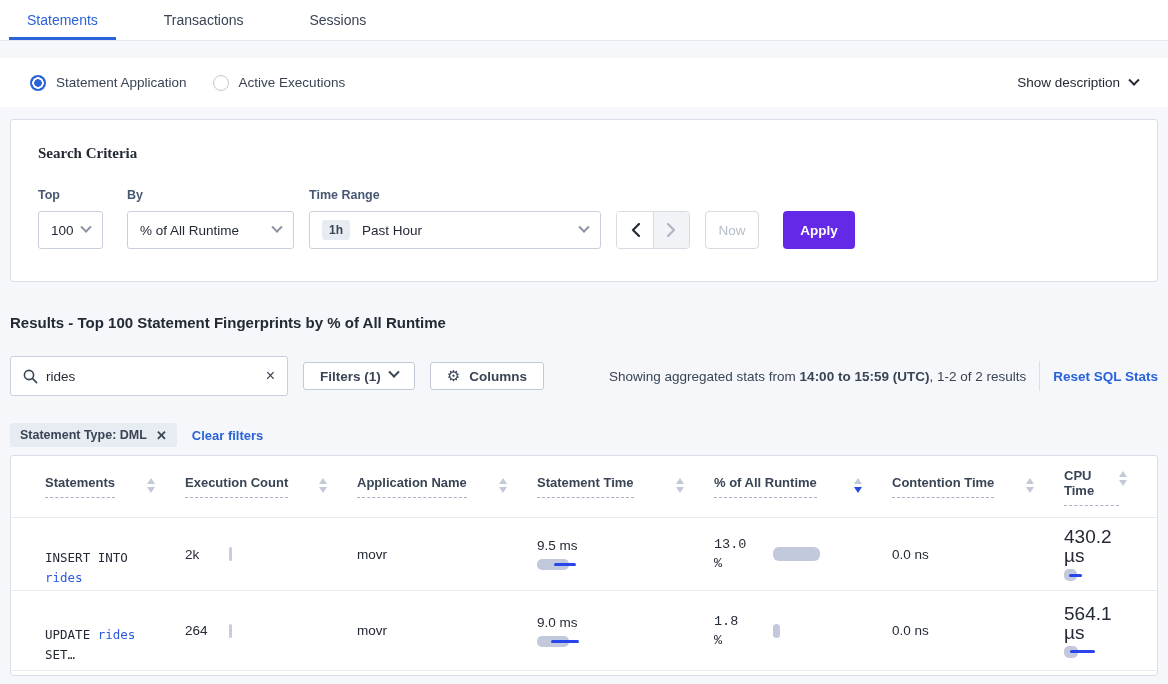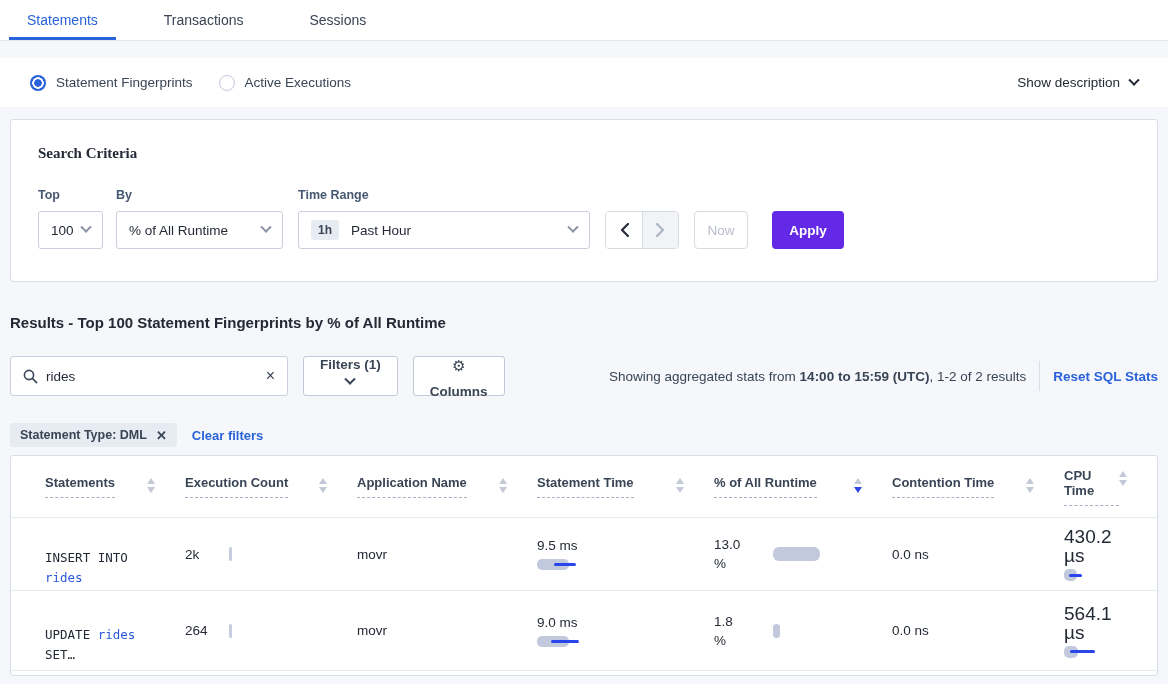--- a/index.html
+++ b/index.html
@@ -31,21 +31,21 @@
   
   .card { background:#fff; border:1px solid #d9dfe8; border-radius:3px; margin:12px 10px 0; }
   .criteria { padding:25px 27px 32px; }
   .criteria-title { font-size:15px; font-weight:bold; color:#242a35; margin-bottom:26px;font-family:Liberation Serif, serif; }
   .controls { display:flex; align-items:flex-end; }
   .field { display:flex; flex-direction:column; }
   .field-label { font-size:12.5px; font-weight:bold; color:#475872; margin-bottom:9px; }
   .select { height:38px; border:1px solid #c9cfdb; border-radius:3px; background:#fff;
     display:flex; align-items:center; padding:0 12px; font-size:13.5px; color:#242a35; cursor:pointer; }
   .select .chev { margin-left:auto; }
-  .sel-top { width:65px; margin-right:13px; }
+  .sel-top { width:65px; margin-right:24px; }
   .sel-by { width:167px; margin-right:15px; }
   .sel-time { width:292px; margin-right:15px; }
   .badge-1h { background:#e7ecf3; border-radius:3px; font-size:12px; font-weight:bold;
     color:#394455; padding:3px 7px; margin-right:12px; }
   .arrow-group { display:flex; border:1px solid #d6dbe2; border-radius:4px; overflow:hidden;
     margin-right:15px; height:38px; }
   .arrow-btn { width:36px; display:flex; align-items:center; justify-content:center; background:#fff; cursor:pointer; }
   .arrow-btn.disabled { background:#f1f3f6; cursor:default; border-left:1px solid #d6dbe2; }
   .btn-now { height:38px; width:54px; border:1px solid #d6dbe2; border-radius:4px; background:#fff;
     color:#b7bdc9; font-size:13.5px; display:flex; align-items:center; justify-content:center;
@@ -55,23 +55,23 @@
     justify-content:center; cursor:pointer; }
 
   
   .results-heading { margin:32px 10px 0; font-size:15px; font-weight:bold; color:#242a35; }
   .toolbar { margin:25px 10px 0; display:flex; align-items:center; }
   .searchbox { width:278px; height:40px; background:#fff; border:1px solid #c9cfdb; border-radius:3px;
     display:flex; align-items:center; padding:0 12px; }
   .searchbox input { flex:1; border:none; outline:none; font-size:13.5px; color:#242a35;
     font-family:"Liberation Sans",sans-serif; margin:0 8px; min-width:0; }
   .clear-x { font-size:16px; color:#394455; cursor:pointer; line-height:1; }
-  .tool-btn { height:40px; background:#fff; border:1px solid #c3c9d6; border-radius:3px;
+  .tool-btn { height:28px; background:#fff; border:1px solid #c3c9d6; border-radius:3px;
     display:flex; align-items:center; gap:9px; padding:0 16px; font-size:13.5px; font-weight:bold;
-    color:#394455; margin-left:15px; cursor:pointer;flex-direction:column; }
+    color:#394455; margin-left:15px; cursor:pointer; }
   .gear { font-size:15px; font-weight:normal; }
   .stats-note { margin-left:auto; font-size:13.5px; color:#394455; white-space:nowrap; }
   .v-divider { width:1px; height:30px; background:#d9dfe8; margin:0 13px; }
   .link-blue { color:#2962d9; font-size:13.5px; font-weight:bold; text-decoration:none;
     white-space:nowrap; cursor:pointer; }
 
   .chip-row { margin:27px 10px 6px; display:flex; align-items:center; }
   .chip { background:#e7ecf3; border-radius:3px; padding:5px 10px; font-size:12.5px; font-weight:bold;
     color:#394455; display:flex; align-items:center; gap:9px; }
   .chip .clear-x { font-size:13px; font-weight:bold; }
@@ -102,39 +102,39 @@
   .count-cell { display:flex; align-items:center; }
   .count-num { min-width:28px; }
   .count-tick { width:3px; height:14px; border-radius:1.5px; background:#c7cdde; margin-left:16px; }
 
   .bar-stack { }
   .bar-wrap { position:relative; margin-top:6px; }
   .bar { background:#c3c9dc; border-radius:5px; height:100%; }
   .bar-line { position:absolute; top:50%; margin-top:-1.5px; height:3px; background:#2945ec; border-radius:2px; }
   .bw-time { height:11px; }
   .bw-cpu { height:12px; margin-top:4px; }
-  .pct-cell { display:flex; align-items:center; gap:25px; }
+  .pct-cell { display:flex; align-items:center; gap:25px;font-family:Liberation Mono, monospace; }
   .pct-text { width:34px; font-size:13.5px; color:#242a35; line-height:19px; }
   .pct-bar { height:14px; border-radius:6px; background:#c3c9dc; }
   .cpu-text { width:46px; font-size:19px; color:#242a35; line-height:19px; }
 </style>
 </head>
 <body>
 
 <div class="tabbar">
   <div class="tab active">Statements</div>
   <div class="tab">Transactions</div>
   <div class="tab">Sessions</div>
 </div>
 
 <div class="viewbar">
   <div class="radio-group">
     <div class="radio-opt">
       <span class="radio-on"></span>
-      <span>Statement Fingerprints</span>
+      <span>Statement Application</span>
     </div>
     <div class="radio-opt">
       <span class="radio-off"></span>
       <span>Active Executions</span>
     </div>
   </div>
   <div class="show-desc">
     <span>Show description</span>
     <span class="chev"></span>
   </div>

